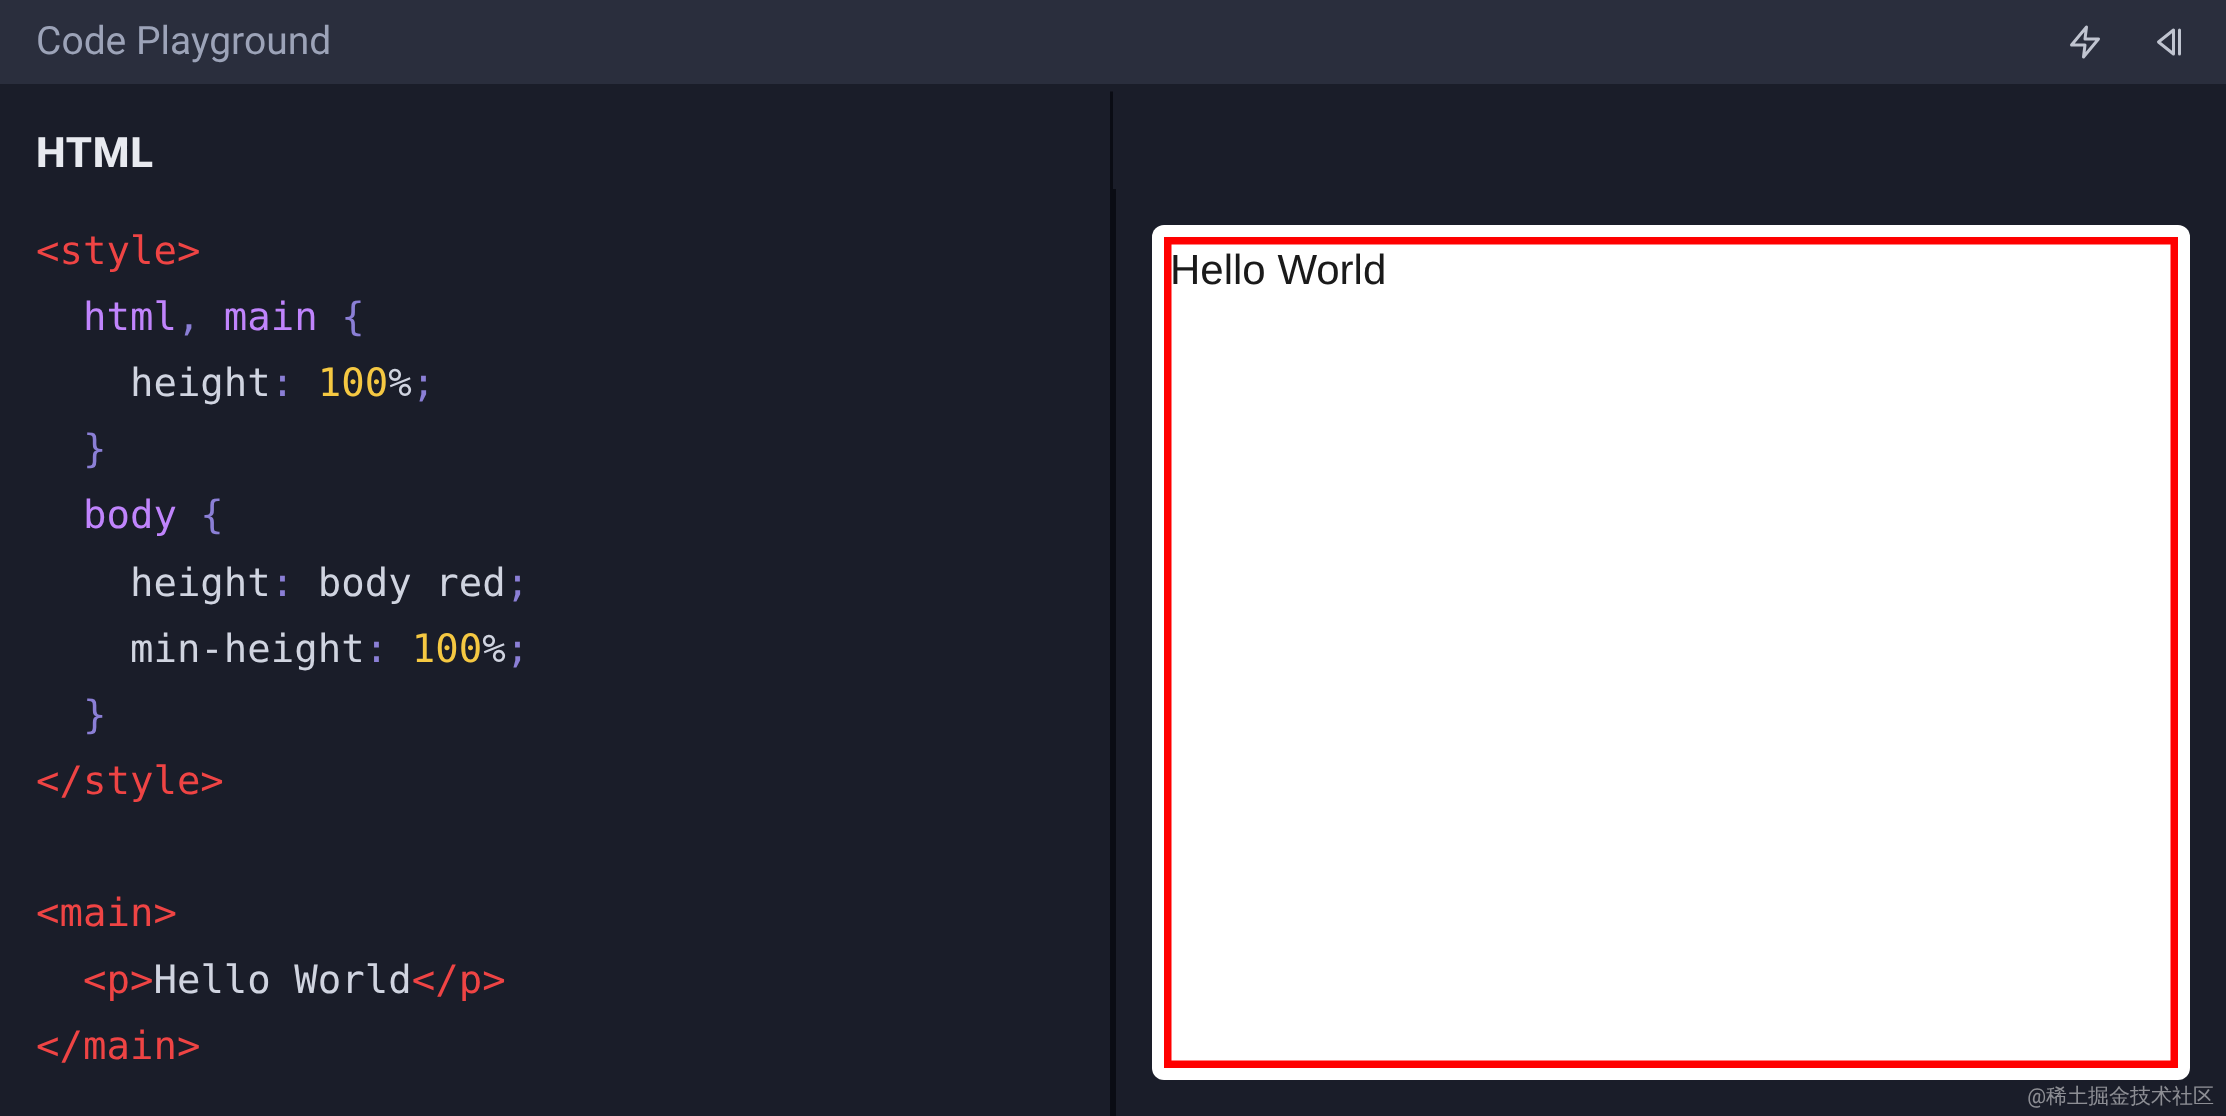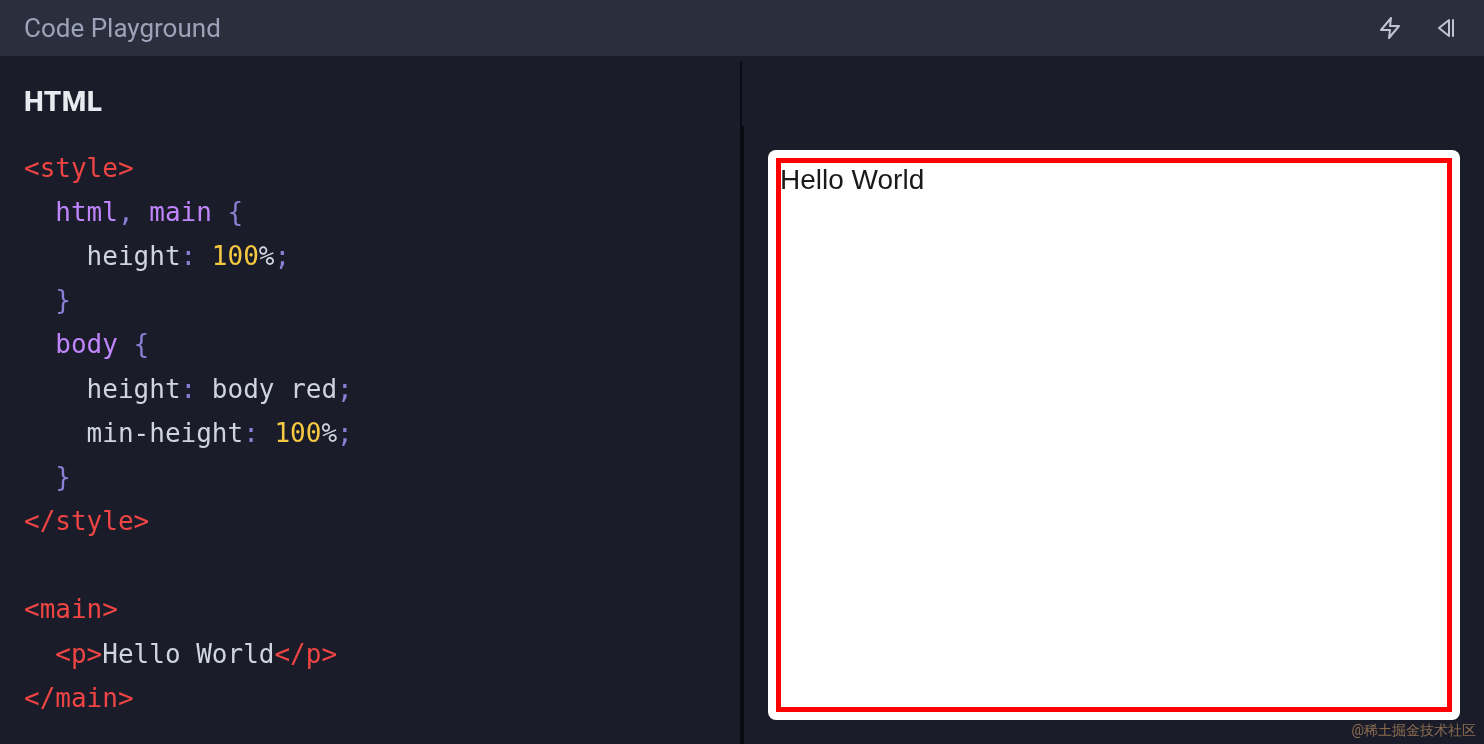--- a/index.html
+++ b/index.html
@@ -102,21 +102,21 @@
     .result-text {
       color: #1a1a1a;
       font-size: 28px;
       font-family: -apple-system, sans-serif;
       padding: 4px 2px;
     }
     .watermark {
       position: absolute;
       bottom: 4px;
       right: 8px;
-      color: #fdba74;
+      color: #ffffff;
       font-size: 14px;
       opacity: 0.5;
     }
   </style>
 </head>
 <body>
 
 <div class="header">
   <div class="header-title">Code Playground</div>
   <div class="header-actions">

